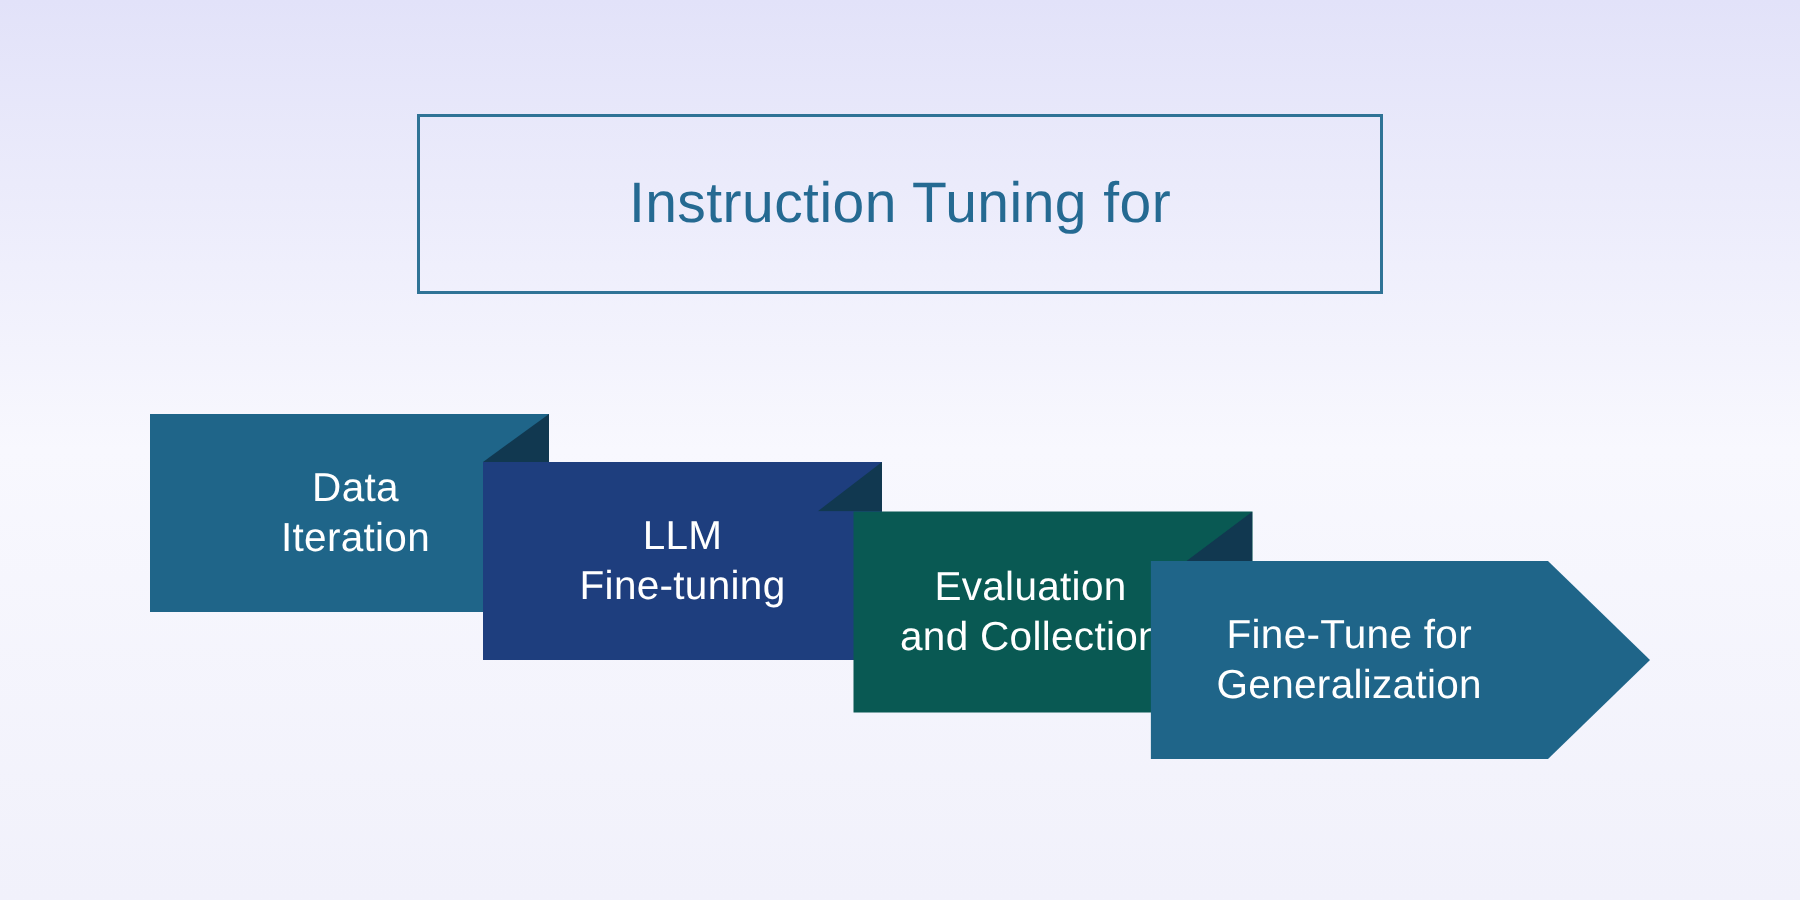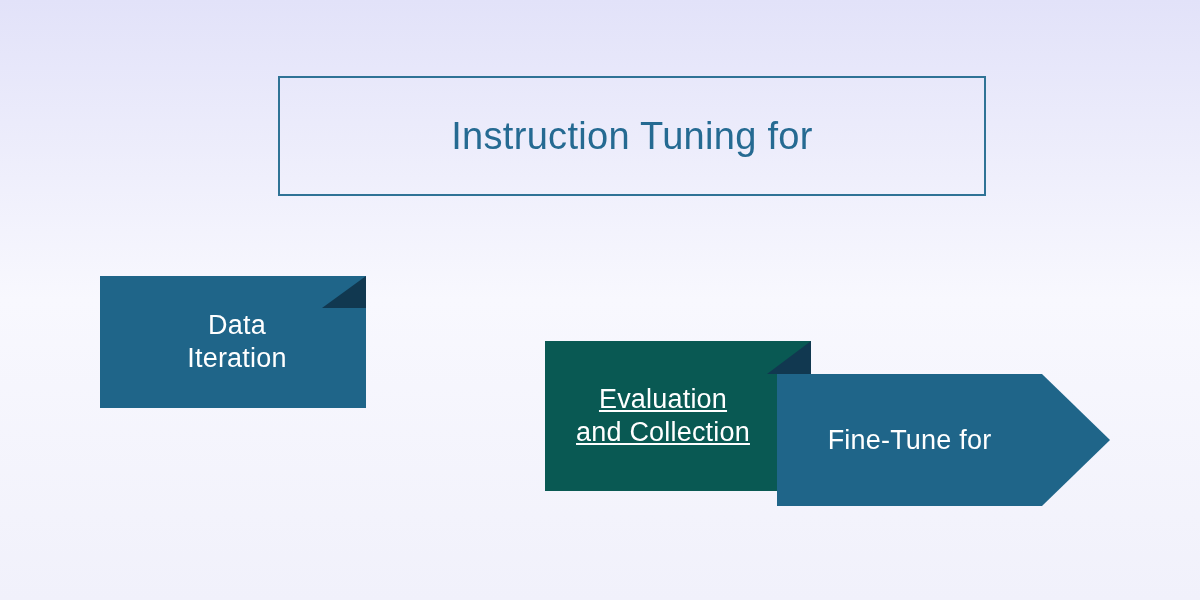--- a/index.html
+++ b/index.html
@@ -15,21 +15,21 @@
       var(--bg-top) 0%,
       var(--bg-mid) 50%,
       var(--bg-bottom) 100%);
     overflow: hidden;
   }
 
   
   .title-box {
     position: absolute;
     left: 278px; top: 76px;
-    width: 708px; height: 120px;
+    width: 644px; height: 120px;
     box-sizing: border-box;
     border: 2px solid var(--title-border);
     display: flex; flex-direction: column;
     align-items: center; justify-content: center;
     text-align: center;
   }
   .title-line1 {
     font-size: 38px; line-height: 48px;
     font-weight: normal;
     color: var(--title-text);
@@ -48,21 +48,21 @@
     box-sizing: border-box;
     display: flex; flex-direction: column;
     align-items: center; justify-content: center;
     text-align: center;
     color: var(--step-text);
     font-size: 27px; line-height: 33px;
     letter-spacing: 0.2px;
   }
   .step1 { left: 100px; top: 276px; width: 266px; height: 132px; padding-right: 32px; }
   .step2 { left: 322px; top: 308px; width: 266px; height: 132px; }
-  .step3 { left: 545px; top: 341px; width: 266px; height: 150px; padding-right: 30px; text-decoration: underline; }
+  .step3 { left: 569px; top: 341px; width: 266px; height: 134px; padding-right: 30px; }
   .step4 {
     left: 767px; top: 374px; width: 333px; height: 132px;
     padding-right: 68px;
     clip-path: polygon(0 0, 265px 0, 100% 50%, 265px 100%, 0 100%);
   }
 
   
   .fold {
     position: absolute;
     top: 0; right: 0;
@@ -81,24 +81,30 @@
   <div class="title-box">
     <div class="title-line1">Instruction Tuning for</div>
   </div>
 
   <div class="step step1" style="background-color: rgb(31, 101, 137); padding-left: 40px;">
     <span>Data</span>
     <span>Iteration</span>
     <span class="fold"></span>
   </div>
 
+  <div class="step step2" style="background-color: rgb(30, 62, 126);">
+    <span>LLM</span>
+    <span>Fine-tuning</span>
+    <span class="fold"></span>
+  </div>
 
   <div class="step step3" style="background-color: rgb(9, 89, 83);">
     <span>Evaluation</span>
     <span>and Collection</span>
     <span class="fold"></span>
   </div>
 
-  <div class="step step4" style="background-color: rgb(31, 101, 137); margin-left: 10px;">
+  <div class="step step4" style="background-color: rgb(31, 101, 137);">
     <span>Fine-Tune for</span>
+    <span>Generalization</span>
   </div>
 
 </div>
 
 </body></html>

